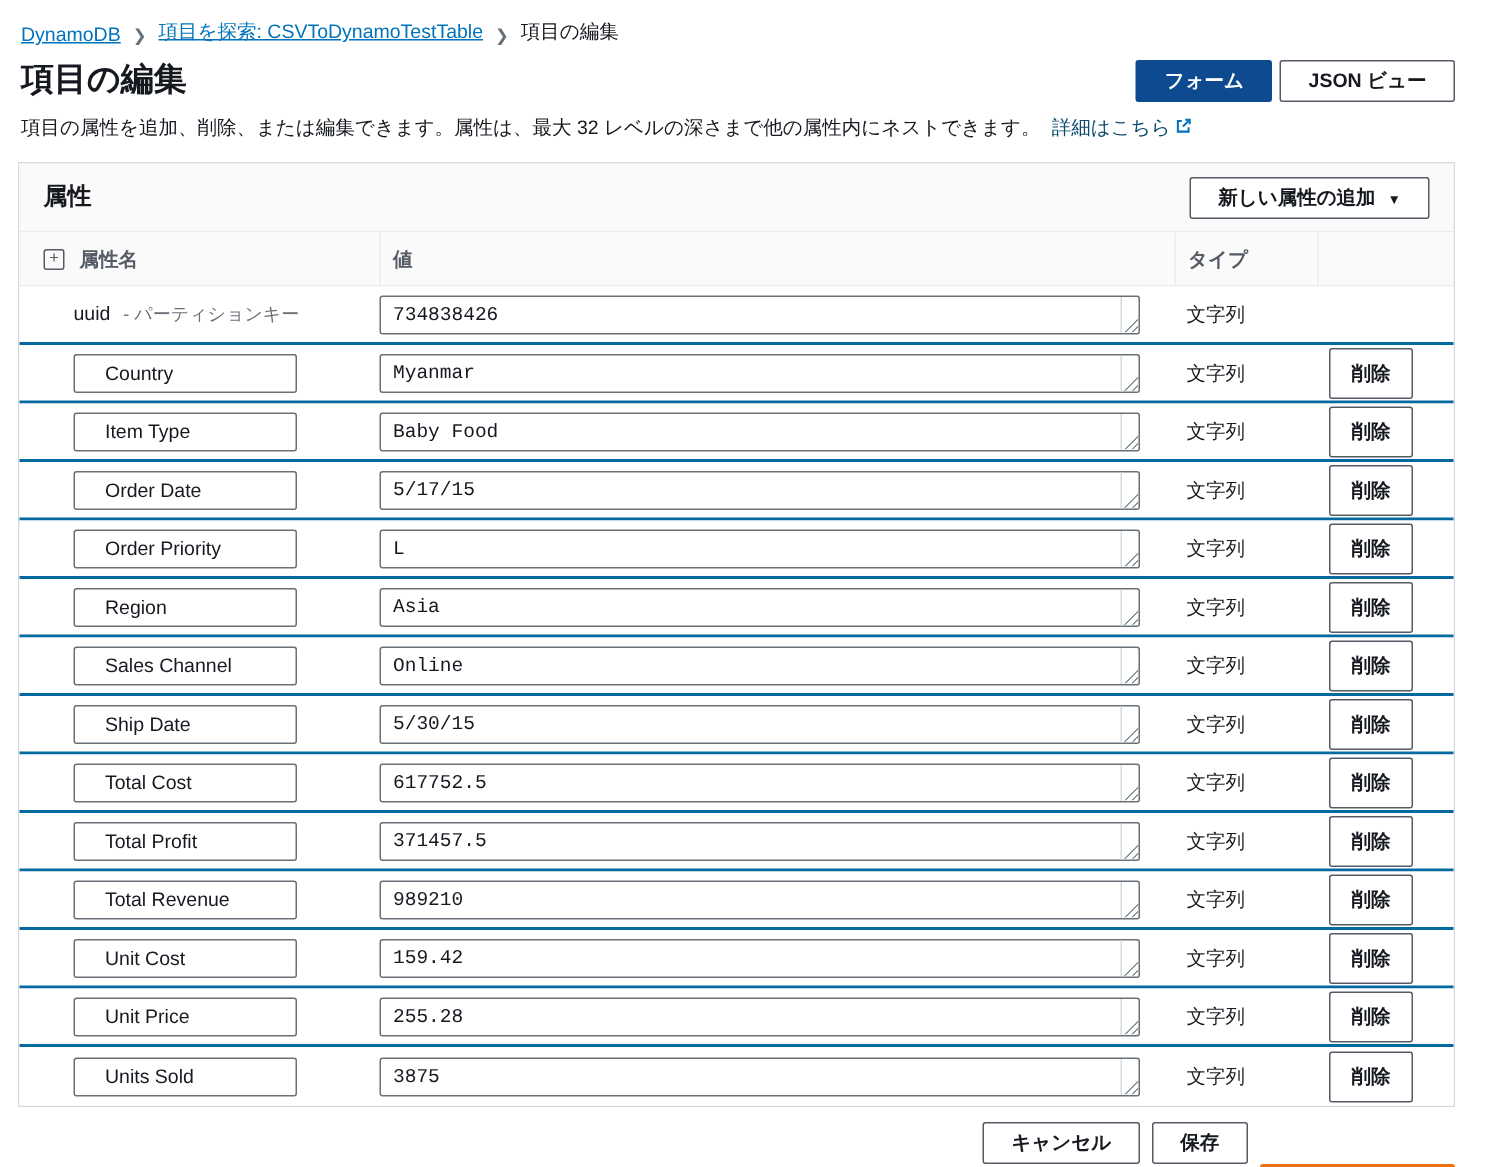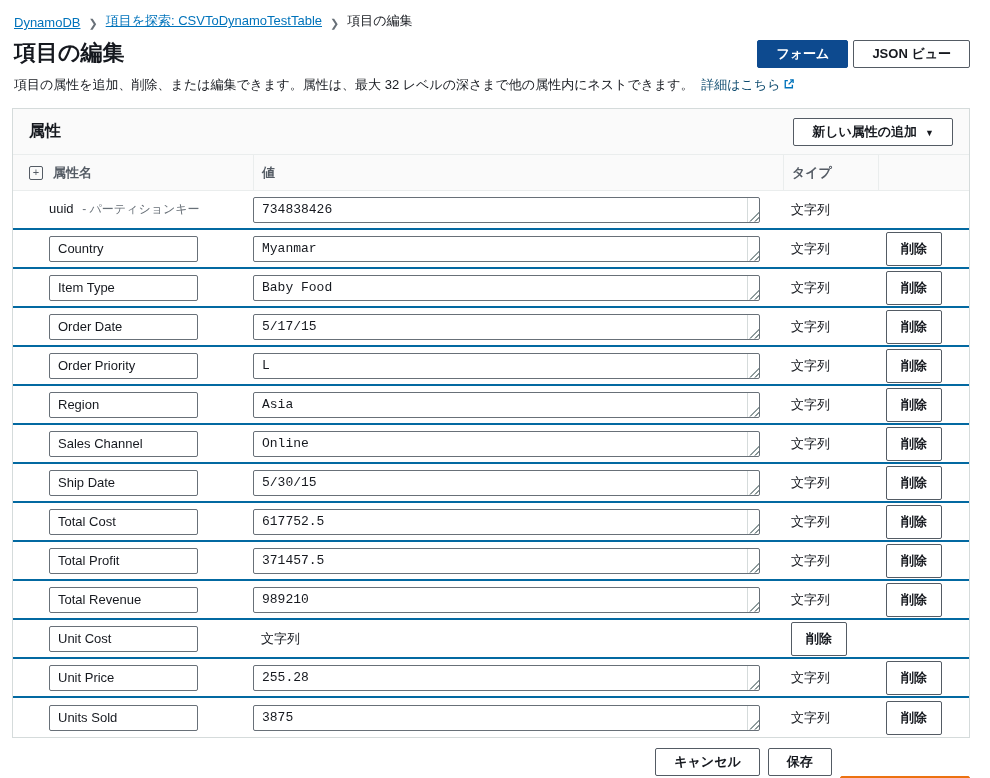--- a/index.html
+++ b/index.html
@@ -58,21 +58,21 @@
     font-size:11px; line-height:1; color:#545b64; margin-right:10px; font-weight:400; cursor:pointer;
   }
   .trow { height:39px; border-bottom:2px solid #0369a1; background:#fff; }
   .trow:last-child { border-bottom:none; }
   .cell-name { padding-left:20px; }
   .pk-name { font-size:13px; color:#16191f; }
   .pk-suffix { font-size:12px; color:#687078; margin-left:5px; }
 
   .name-input {
     width:149px; height:26px; border:1px solid #687078; border-radius:2px;
-    padding:0 8px; font-size:13px; font-family:inherit; color:#16191f; background:#fff;
+    padding:0 20px; font-size:13px; font-family:inherit; color:#16191f; background:#fff;
   }
   .value-wrap { position:relative; width:507px; height:26px; }
   .value-input {
     display:block; width:100%; height:100%; border:1px solid #687078; border-radius:2px;
     padding:3px 16px 3px 8px; font-size:13px; font-family:Liberation Mono, monospace; color:#16191f;
     resize:none; overflow:hidden; line-height:18px; background:#fff;
   }
   .ta-divider { position:absolute; right:12px; top:1px; bottom:1px; width:1px; background:#d5dbdb; pointer-events:none; }
   .resize-corner {
     position:absolute; right:1px; bottom:1px; width:10px; height:10px;
@@ -323,20 +323,27 @@
     <div class="cell-type">文字列</div>
     <div class="cell-action">
       <button class="btn small">削除</button>
     </div>
   </div>
 
   <div class="trow">
     <div class="cell-name">
       <input class="name-input" spellcheck="false" value="Unit Cost" style="">
     </div>
+    <div>
+      <div class="value-wrap">
+        <textarea class="value-input" spellcheck="false" style="">159.42</textarea>
+        <span class="ta-divider"></span>
+        <span class="resize-corner"></span>
+      </div>
+    </div>
     <div class="cell-type">文字列</div>
     <div class="cell-action">
       <button class="btn small">削除</button>
     </div>
   </div>
 
   <div class="trow">
     <div class="cell-name">
       <input class="name-input" spellcheck="false" value="Unit Price" style="">
     </div>

